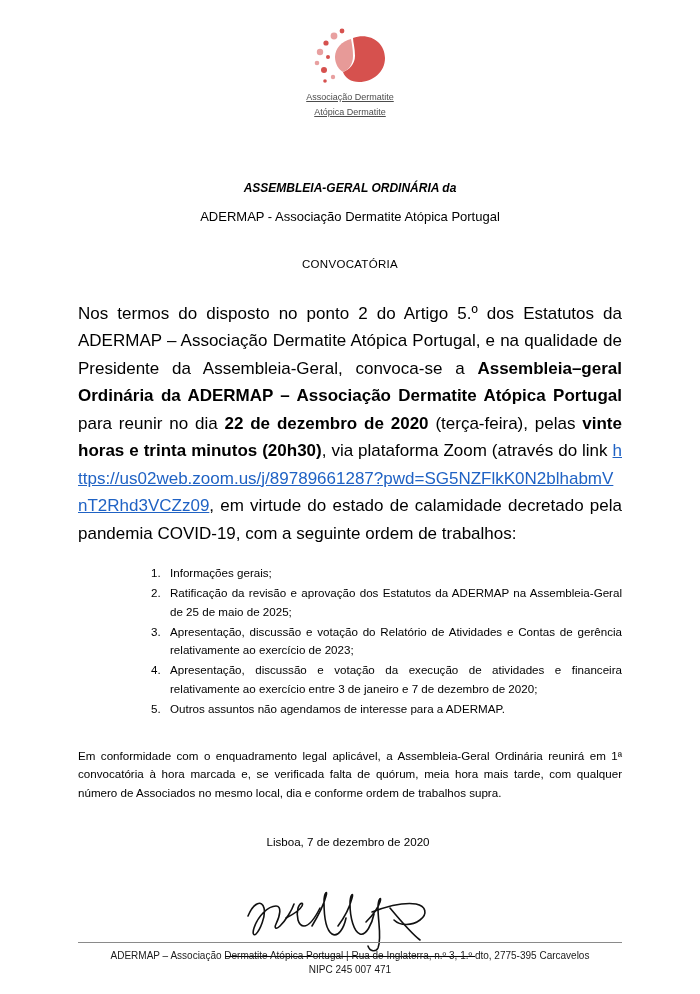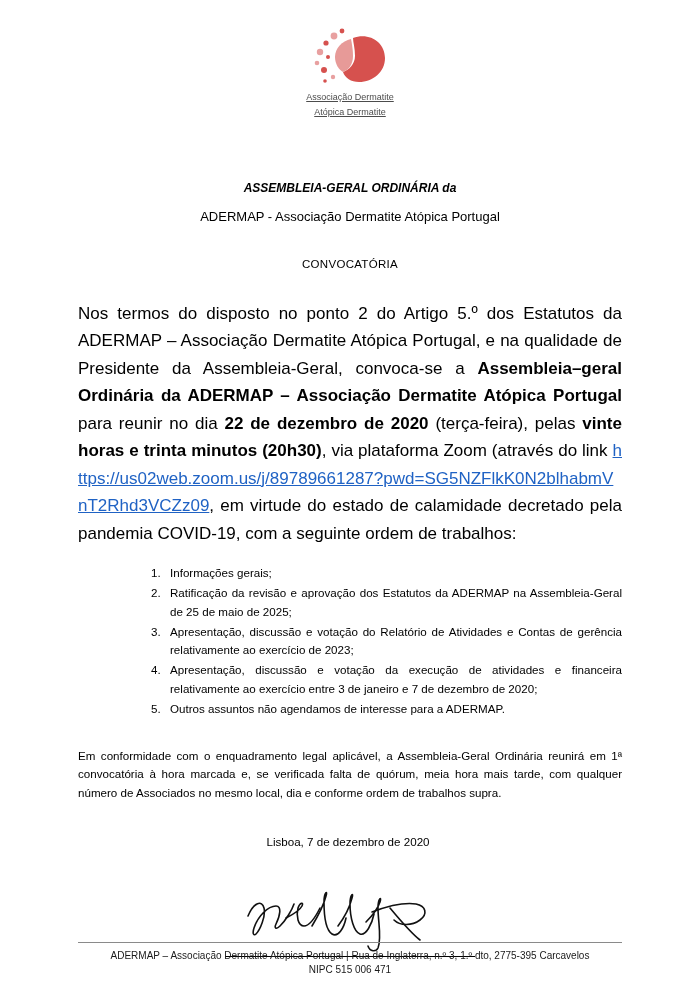--- a/index.html
+++ b/index.html
@@ -214,16 +214,16 @@
           <path d="M170 26 C180 38, 192 52, 200 58"></path>
         </g>
       </svg>
     </div>
     <div class="sig-rule"></div>
   </div>
 
   <div class="footer">
     <div class="footer-rule"></div>
     <div class="footer-line">ADERMAP – Associação Dermatite Atópica Portugal | Rua de Inglaterra, n.º 3, 1.º dto, 2775-395 Carcavelos</div>
-    <div class="footer-line">NIPC 515 006 471</div>
+    <div class="footer-line">NIPC 245 007 471</div>
   </div>
 
 </div>
 
 </body></html>

